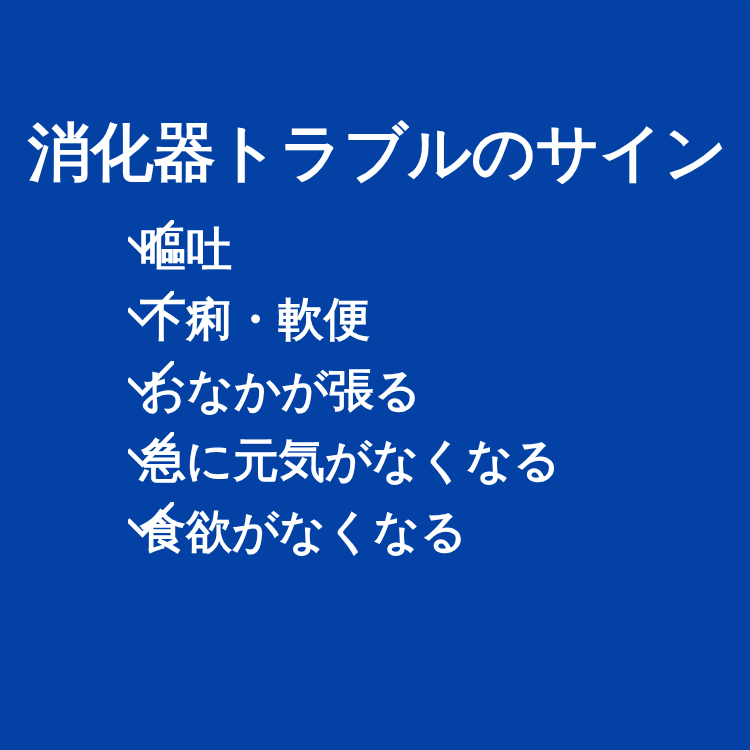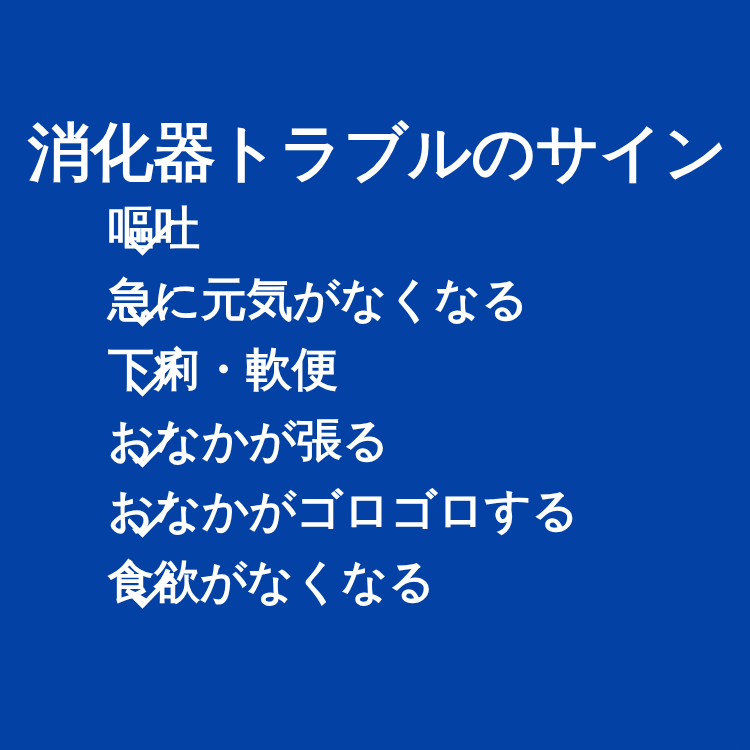--- a/index.html
+++ b/index.html
@@ -53,22 +53,22 @@
     top: 203px;
     width: 750px;
     list-style: none;
     margin: 0;
     padding: 0;
   }
   .symptom-row {
     position: relative;
     height: 70.5px;
     display: flex;
-    align-items: flex-start;
-    padding-left: 56px;
+    align-items: flex-end;
+    padding-left: 88px;
   }
   .check-icon {
     position: absolute;
     left: 128px;
     top: 50%;
     transform: translateY(-50%);
     width: 46px;
     height: 36px;
     display: block;
     flex: none;
@@ -103,28 +103,20 @@
 
     <li class="symptom-row">
       <span class="check-icon">
         <svg viewBox="0 0 46 36" xmlns="http://www.w3.org/2000/svg" aria-hidden="true">
           <path d="M1.5 19.5 L14.5 32.5 L44.5 1.5" fill="none" stroke="#ffffff" stroke-width="4.6" stroke-linecap="square" stroke-linejoin="miter"></path>
         </svg>
       </span>
       <span class="symptom-label">嘔吐</span>
     </li>
 
-    <li class="symptom-row">
-      <span class="check-icon">
-        <svg viewBox="0 0 46 36" xmlns="http://www.w3.org/2000/svg" aria-hidden="true">
-          <path d="M1.5 19.5 L14.5 32.5 L44.5 1.5" fill="none" stroke="#ffffff" stroke-width="4.6" stroke-linecap="square" stroke-linejoin="miter"></path>
-        </svg>
-      </span>
-      <span class="symptom-label">急に元気がなくなる</span>
-    </li>
 
     <li class="symptom-row">
       <span class="check-icon">
         <svg viewBox="0 0 46 36" xmlns="http://www.w3.org/2000/svg" aria-hidden="true">
           <path d="M1.5 19.5 L14.5 32.5 L44.5 1.5" fill="none" stroke="#ffffff" stroke-width="4.6" stroke-linecap="square" stroke-linejoin="miter"></path>
         </svg>
       </span>
       <span class="symptom-label">下痢・軟便</span>
     </li>
 
@@ -136,21 +128,21 @@
       </span>
       <span class="symptom-label">おなかが張る</span>
     </li>
 
     <li class="symptom-row">
       <span class="check-icon">
         <svg viewBox="0 0 46 36" xmlns="http://www.w3.org/2000/svg" aria-hidden="true">
           <path d="M1.5 19.5 L14.5 32.5 L44.5 1.5" fill="none" stroke="#ffffff" stroke-width="4.6" stroke-linecap="square" stroke-linejoin="miter"></path>
         </svg>
       </span>
-      <span class="symptom-label">おなかがゴロゴロする</span>
+      <span class="symptom-label">急に元気がなくなる</span>
     </li>
 
 
     <li class="symptom-row">
       <span class="check-icon">
         <svg viewBox="0 0 46 36" xmlns="http://www.w3.org/2000/svg" aria-hidden="true">
           <path d="M1.5 19.5 L14.5 32.5 L44.5 1.5" fill="none" stroke="#ffffff" stroke-width="4.6" stroke-linecap="square" stroke-linejoin="miter"></path>
         </svg>
       </span>
       <span class="symptom-label">食欲がなくなる</span>

